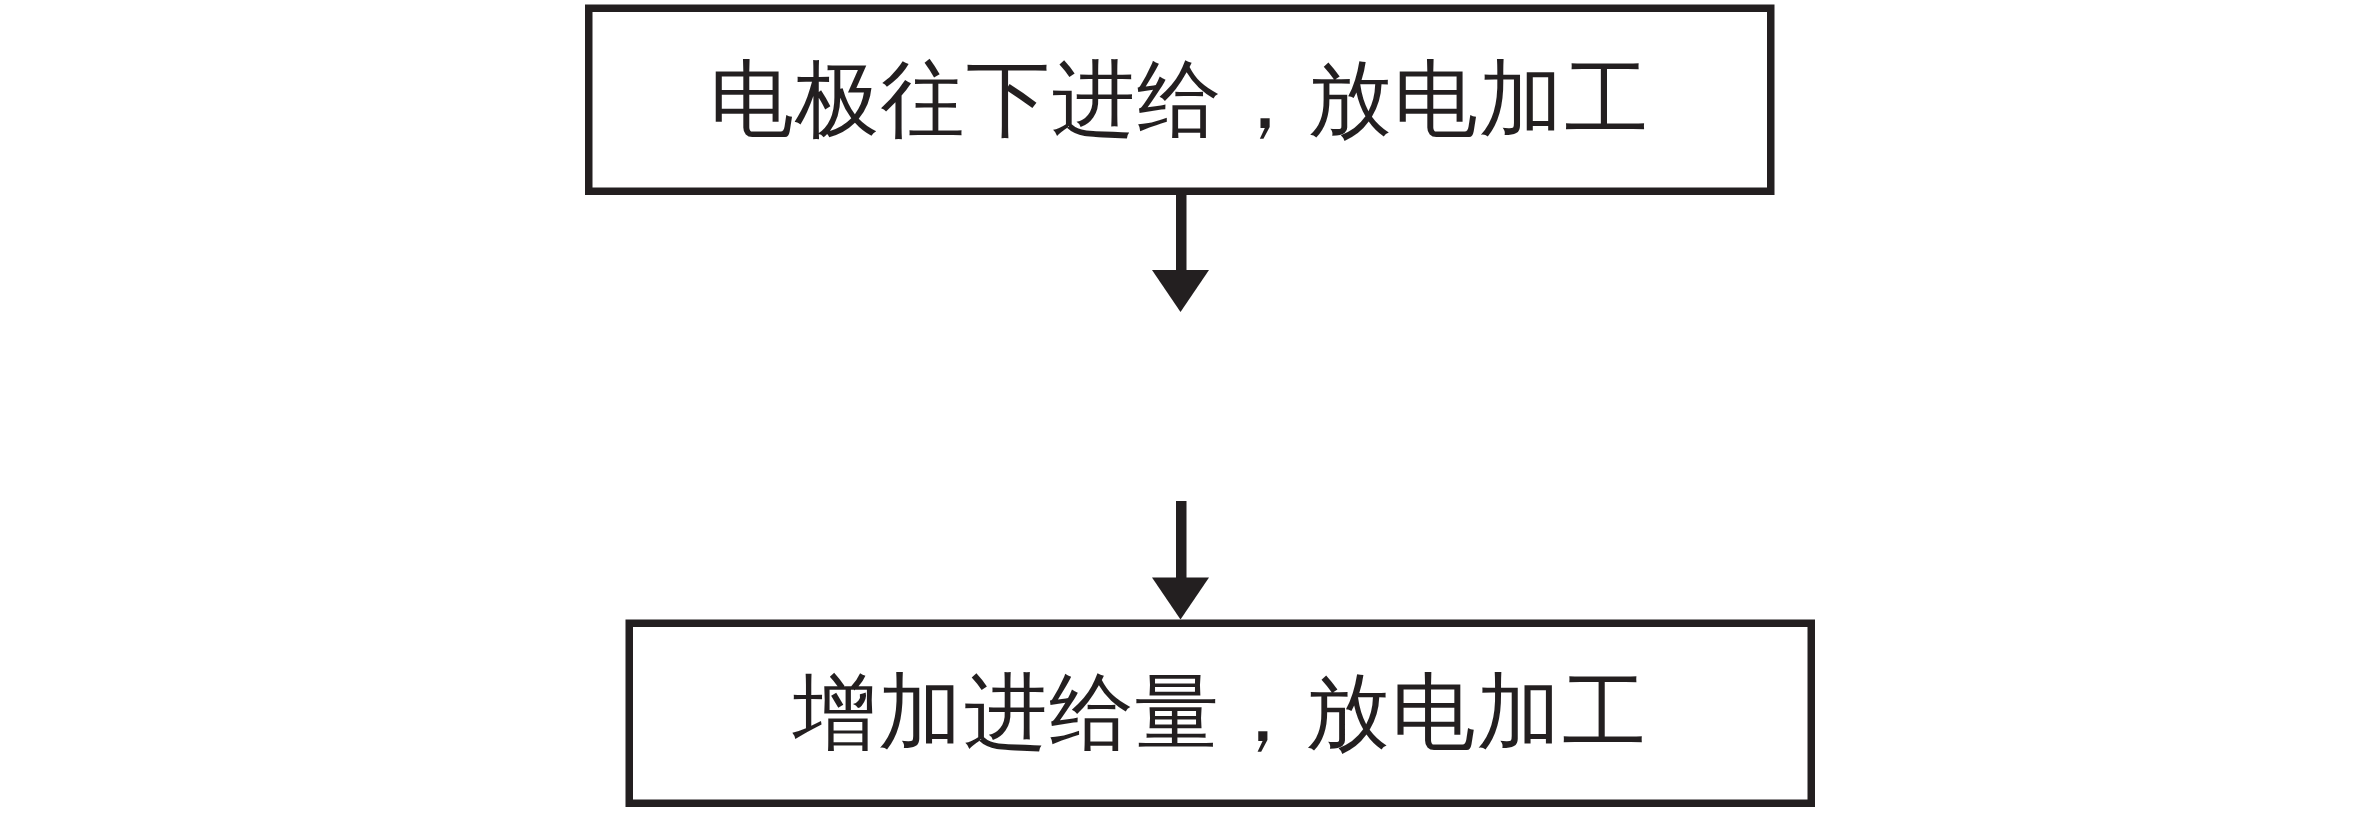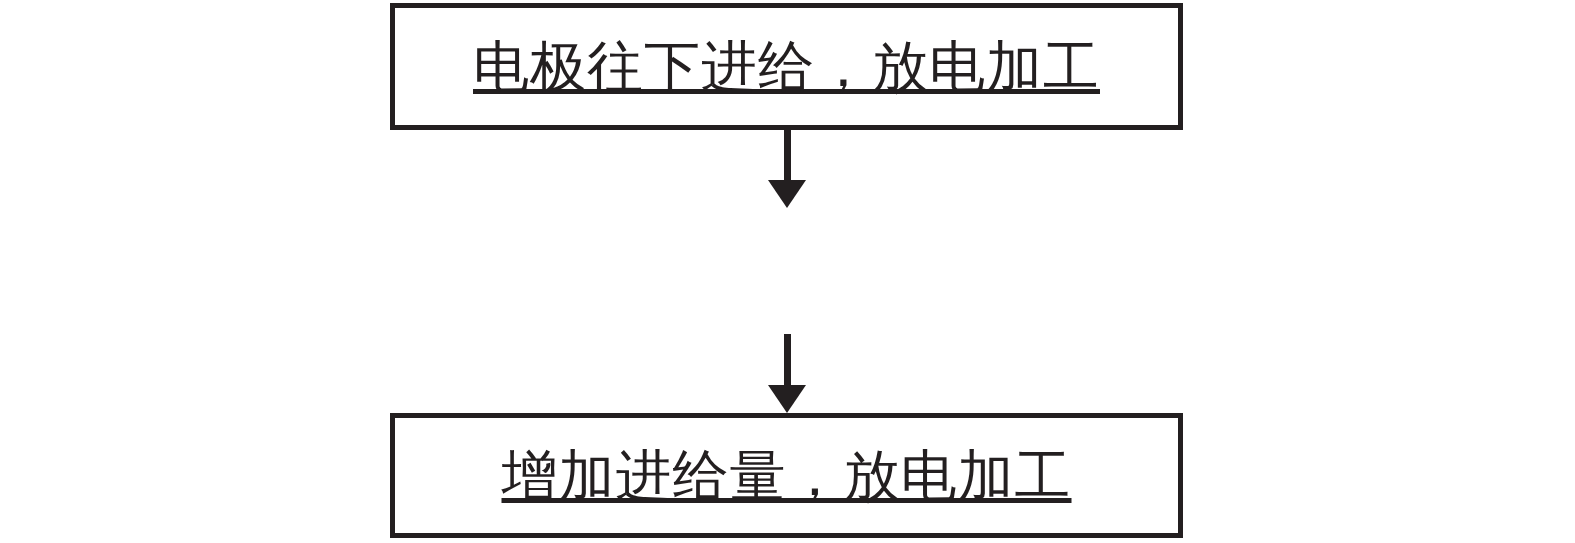--- a/index.html
+++ b/index.html
@@ -31,25 +31,24 @@
     display: flex;
     align-items: center;
     justify-content: center;
   }
   .flow-box .label {
     color: var(--text);
     font-size: 56px;
     line-height: 1;
     white-space: nowrap;
     letter-spacing: 1px;
-    text-decoration: underline;
   }
   #box-step1 { top: 3px;   height: 127px; }
   #box-step2 { top: 208px; height: 126px; }
-  #box-step3 { top: 413px; height: 125px; }
+  #box-step3 { top: 413px; height: 125px; margin-left: 27px; }
 
   .arrow {
     position: absolute;
     left: 787px; 
     width: 0;
   }
   .arrow .stem {
     position: absolute;
     left: -3.5px;
     top: 0;

